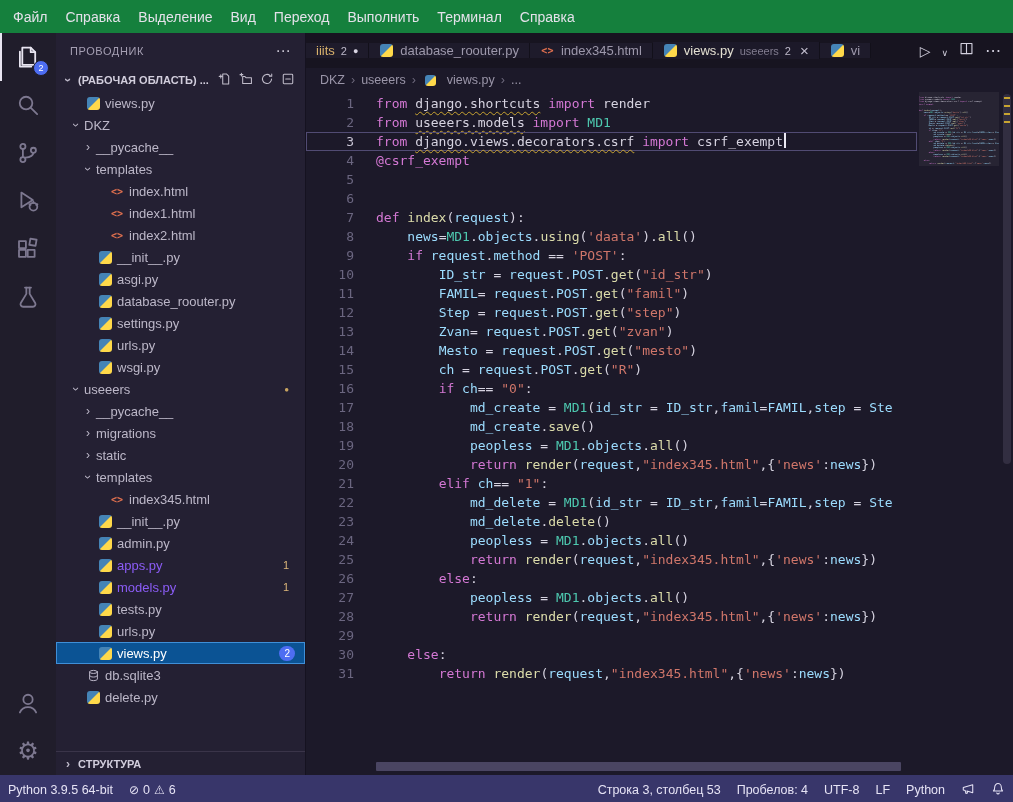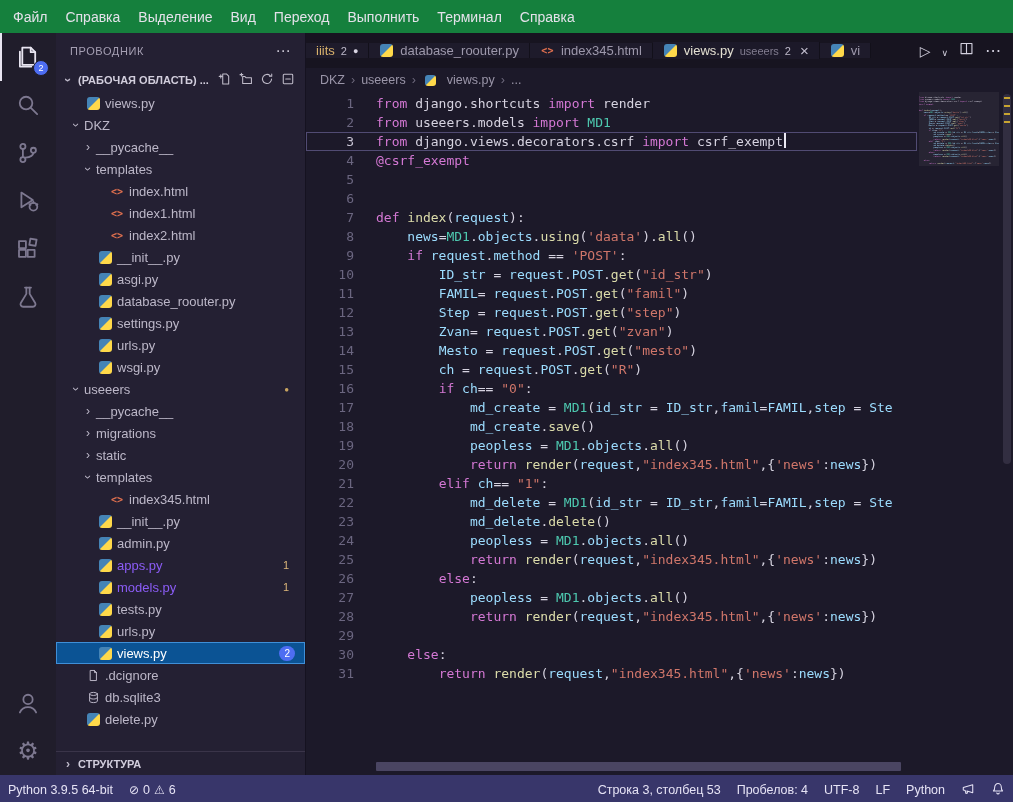--- a/index.html
+++ b/index.html
@@ -57,21 +57,21 @@
   .bc-item .fico svg,.bc-item .pyico{width:11px;height:11px}
   .bc-sep{color:#6f6a7e}
   .code-wrap{position:relative;flex:1;overflow:hidden}
   .lines{position:absolute;top:2px;left:0;right:96px;font:13px/19px "DejaVu Sans Mono",monospace;white-space:pre;overflow:hidden}
   .line{height:19px;position:relative;padding-left:70px}
   .line .gut{position:absolute;left:0;top:0;width:48px;text-align:right;color:#6b6680}
   .line.cur{box-shadow:inset 0 0 0 1px #514b73}
   .line.cur .gut{color:#c8c4d4}
   .caret{display:inline-block;width:2px;height:15px;background:#eceaf4;vertical-align:-2px;margin-left:1px}
   .tk-k{color:#d478d4}.tk-p{color:#d6d3e0}.tk-s{color:#d0766a}.tk-f{color:#dcdcaa}.tk-t{color:#4ec9b0}.tk-v{color:#9cdcfe}
-  .tk-u{color:#d6d3e0;text-decoration-style:wavy;text-decoration-color:#c8a431;text-decoration-thickness:1px;text-underline-offset:3px}
+  .tk-u{color:#d6d3e0;text-decoration:underline;text-decoration-style:wavy;text-decoration-color:#c8a431;text-decoration-thickness:1px;text-underline-offset:3px}
   .minimap{position:absolute;top:0;right:14px;width:80px;bottom:0;overflow:hidden}
   .mini-slider{position:absolute;top:0;left:0;right:0;height:74px;background:rgba(255,255,255,.05)}
   .mini{position:relative;font:2px/2.2px "DejaVu Sans Mono",monospace;white-space:pre;padding-top:4px;letter-spacing:0}
   .mini div{height:2.2px;overflow:hidden}
   .vscroll{position:absolute;top:0;right:0;width:12px;bottom:0}
   .vthumb{position:absolute;top:2px;right:2px;width:8px;height:370px;background:rgba(130,124,152,.22);border-radius:4px}
   .tick{position:absolute;right:3px;width:6px;height:2px;background:#c8a431}
   .hscroll{position:absolute;bottom:4px;left:70px;width:525px;height:9px;background:#4a4562;border-radius:1px;cursor:pointer}
   
   .statusbar{height:30px;background:#38366a;color:#e6e3f5;display:flex;align-items:center;font-size:12.5px;padding:0 0}
@@ -322,29 +322,20 @@
         <div class="row selected" style="padding-left:24px">
           <span class="fico" style="margin-left:16px">
             <span class="pyico"></span>
           </span>
           <span class="lbl">views.py</span>
           <span class="badge-pill">2</span>
         </div>
         <div class="row" style="padding-left:12px">
           <span class="fico" style="margin-left:16px">
             <svg viewBox="0 0 16 16" fill="none" stroke="currentColor" stroke-width="1.2" stroke-linecap="round" stroke-linejoin="round">
-              <path d="M4.4 1.8h4.8l2.4 2.4v10H4.4z"></path>
-              <path d="M9.2 1.8v2.6h2.6"></path>
-            </svg>
-          </span>
-          <span class="lbl">.dcignore</span>
-        </div>
-        <div class="row" style="padding-left:12px">
-          <span class="fico" style="margin-left:16px">
-            <svg viewBox="0 0 16 16" fill="none" stroke="currentColor" stroke-width="1.2" stroke-linecap="round" stroke-linejoin="round">
               <ellipse cx="8" cy="3.6" rx="4.8" ry="1.9"></ellipse>
               <path d="M3.2 3.6v8.8c0 1 2.1 1.9 4.8 1.9s4.8-.9 4.8-1.9V3.6"></path>
               <path d="M3.2 8c0 1 2.1 1.9 4.8 1.9S12.8 9 12.8 8"></path>
             </svg>
           </span>
           <span class="lbl">db.sqlite3</span>
         </div>
         <div class="row" style="padding-left:12px">
           <span class="fico" style="margin-left:16px">
             <span class="pyico"></span>

